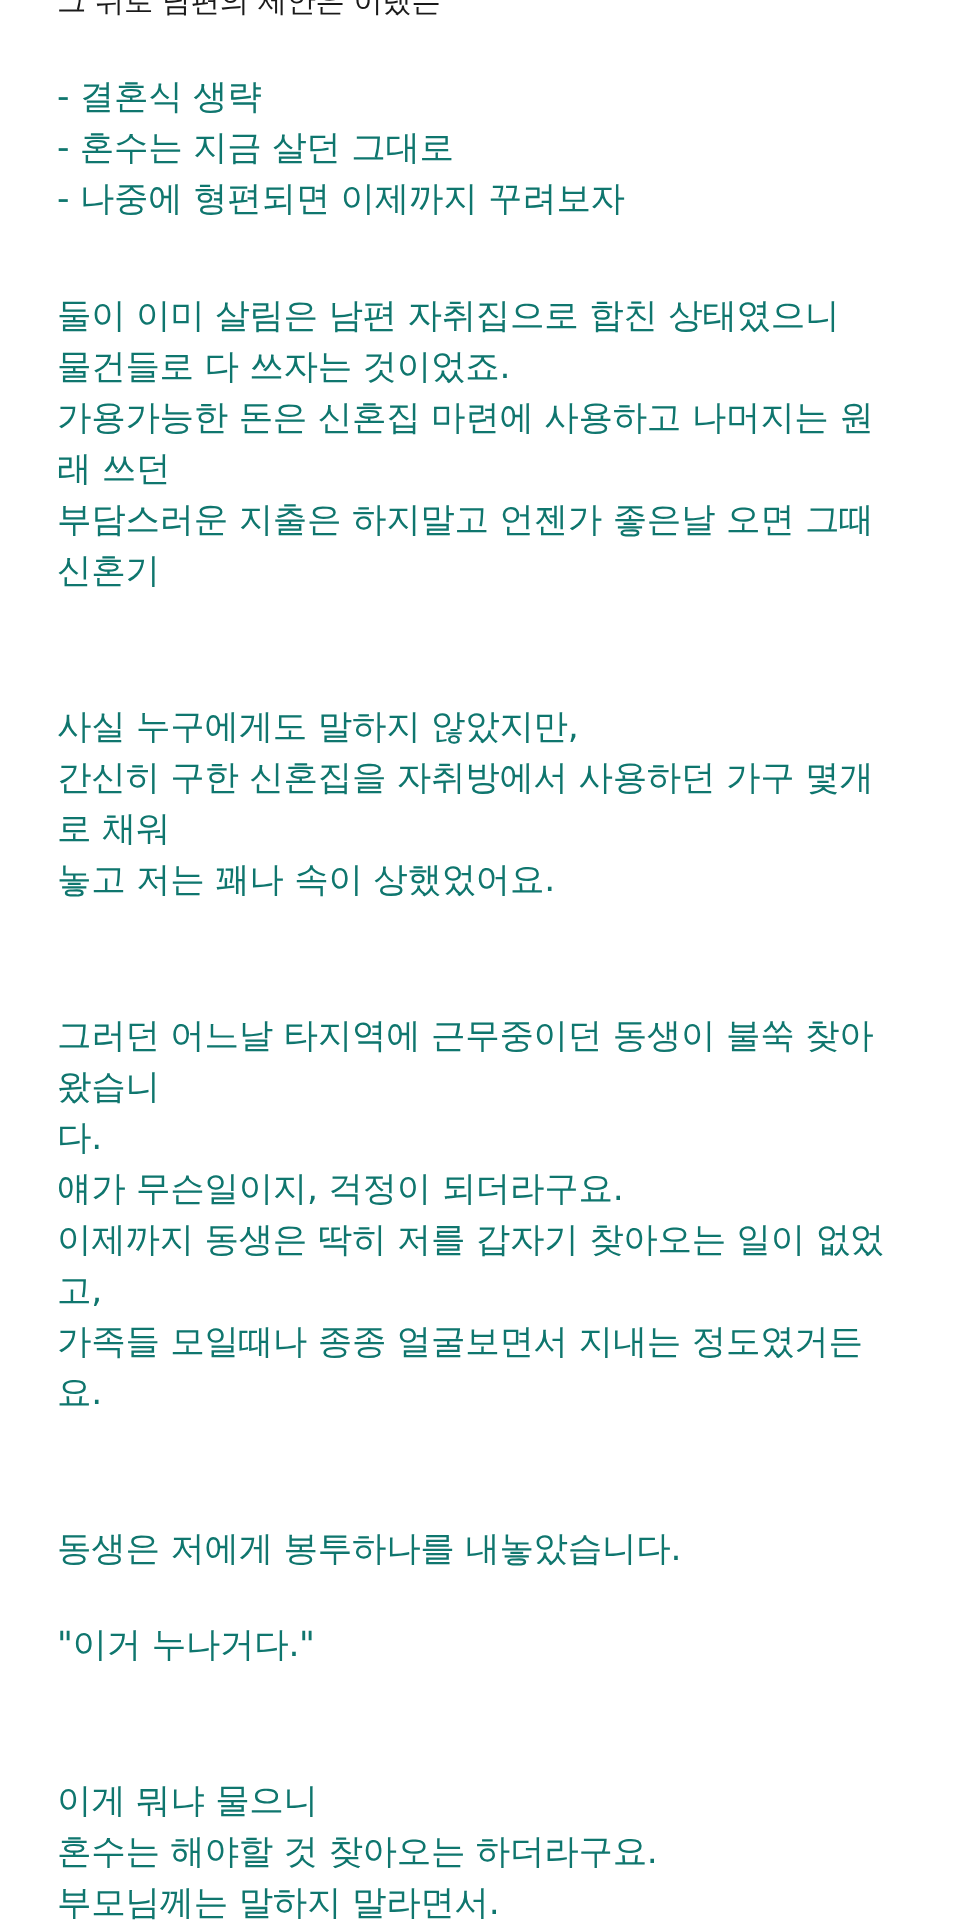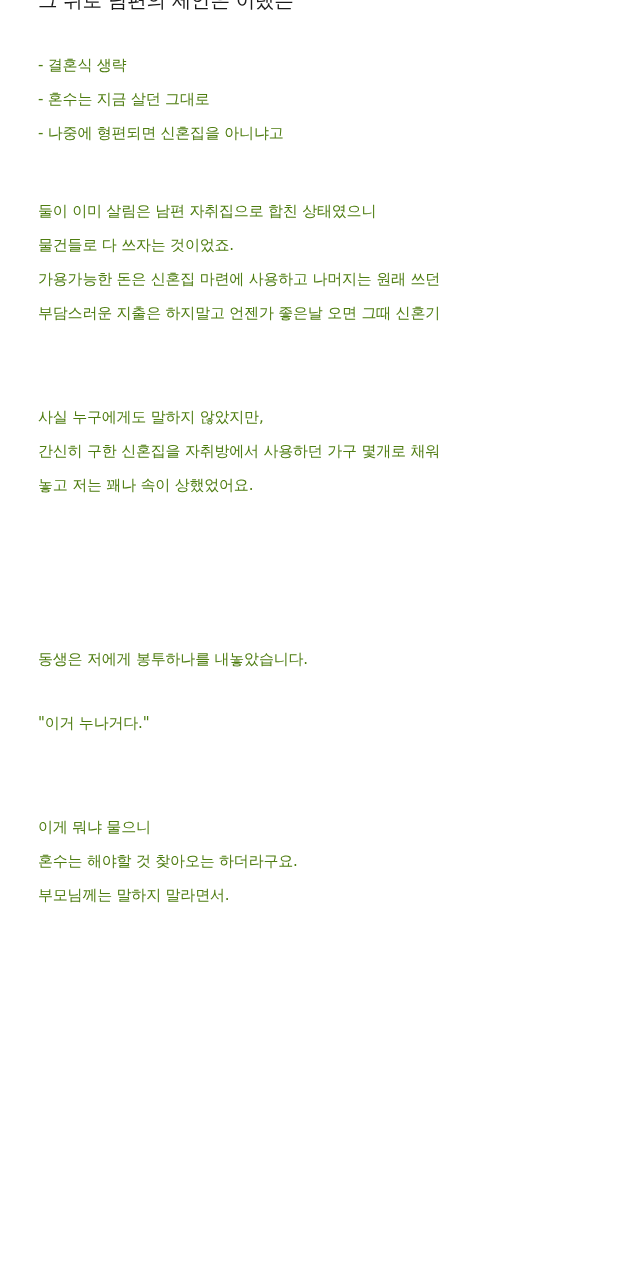--- a/index.html
+++ b/index.html
@@ -31,23 +31,23 @@
     line-height: 34px;
     position: relative;
     top: -16px;
     color: #1a1a1a;
     letter-spacing: -0.2px;
   }
   .block {
     margin: 0;
   }
   .line {
-    font-size: 15px;
+    font-size: 23px;
     line-height: 34px;
-    color: #4d7c0f;
+    color: #0f766e;
     letter-spacing: -0.2px;
     white-space: pre-wrap;
   }
   .gap-sm { height: 30px; }
   .gap-md { height: 44px; }
   .gap-xl { height: 70px; }
 </style>
 </head>
 <body>
 
@@ -55,21 +55,21 @@
 
   <div class="clipped-top">
     <div class="line">그 뒤로 남편의 제안은 이랬는</div>
   </div>
 
   <div class="gap-sm"></div>
 
   <div class="block">
     <div class="line">- 결혼식 생략</div>
     <div class="line">- 혼수는 지금 살던 그대로</div>
-    <div class="line">- 나중에 형편되면 신혼집을 아니냐고</div>
+    <div class="line">- 나중에 형편되면 이제까지 꾸려보자</div>
   </div>
 
   <div class="gap-md"></div>
 
   <div class="block">
     <div class="line">둘이 이미 살림은 남편 자취집으로 합친 상태였으니</div>
     <div class="line">물건들로 다 쓰자는 것이었죠.</div>
     <div class="line">가용가능한 돈은 신혼집 마련에 사용하고 나머지는 원래 쓰던</div>
     <div class="line">부담스러운 지출은 하지말고 언젠가 좋은날 오면 그때 신혼기</div>
   </div>
@@ -77,20 +77,27 @@
   <div class="gap-xl"></div>
 
   <div class="block">
     <div class="line">사실 누구에게도 말하지 않았지만,</div>
     <div class="line">간신히 구한 신혼집을 자취방에서 사용하던 가구 몇개로 채워</div>
     <div class="line">놓고 저는 꽤나 속이 상했었어요.</div>
   </div>
 
   <div class="gap-xl"></div>
 
+  <div class="block">
+    <div class="line">그러던 어느날 타지역에 근무중이던 동생이 불쑥 찾아왔습니</div>
+    <div class="line">다.</div>
+    <div class="line">얘가 무슨일이지, 걱정이 되더라구요.</div>
+    <div class="line">이제까지 동생은 딱히 저를 갑자기 찾아오는 일이 없었고,</div>
+    <div class="line">가족들 모일때나 종종 얼굴보면서 지내는 정도였거든요.</div>
+  </div>
 
   <div class="gap-xl"></div>
 
   <div class="block">
     <div class="line">동생은 저에게 봉투하나를 내놓았습니다.</div>
   </div>
 
   <div class="gap-sm"></div>
 
   <div class="block">

